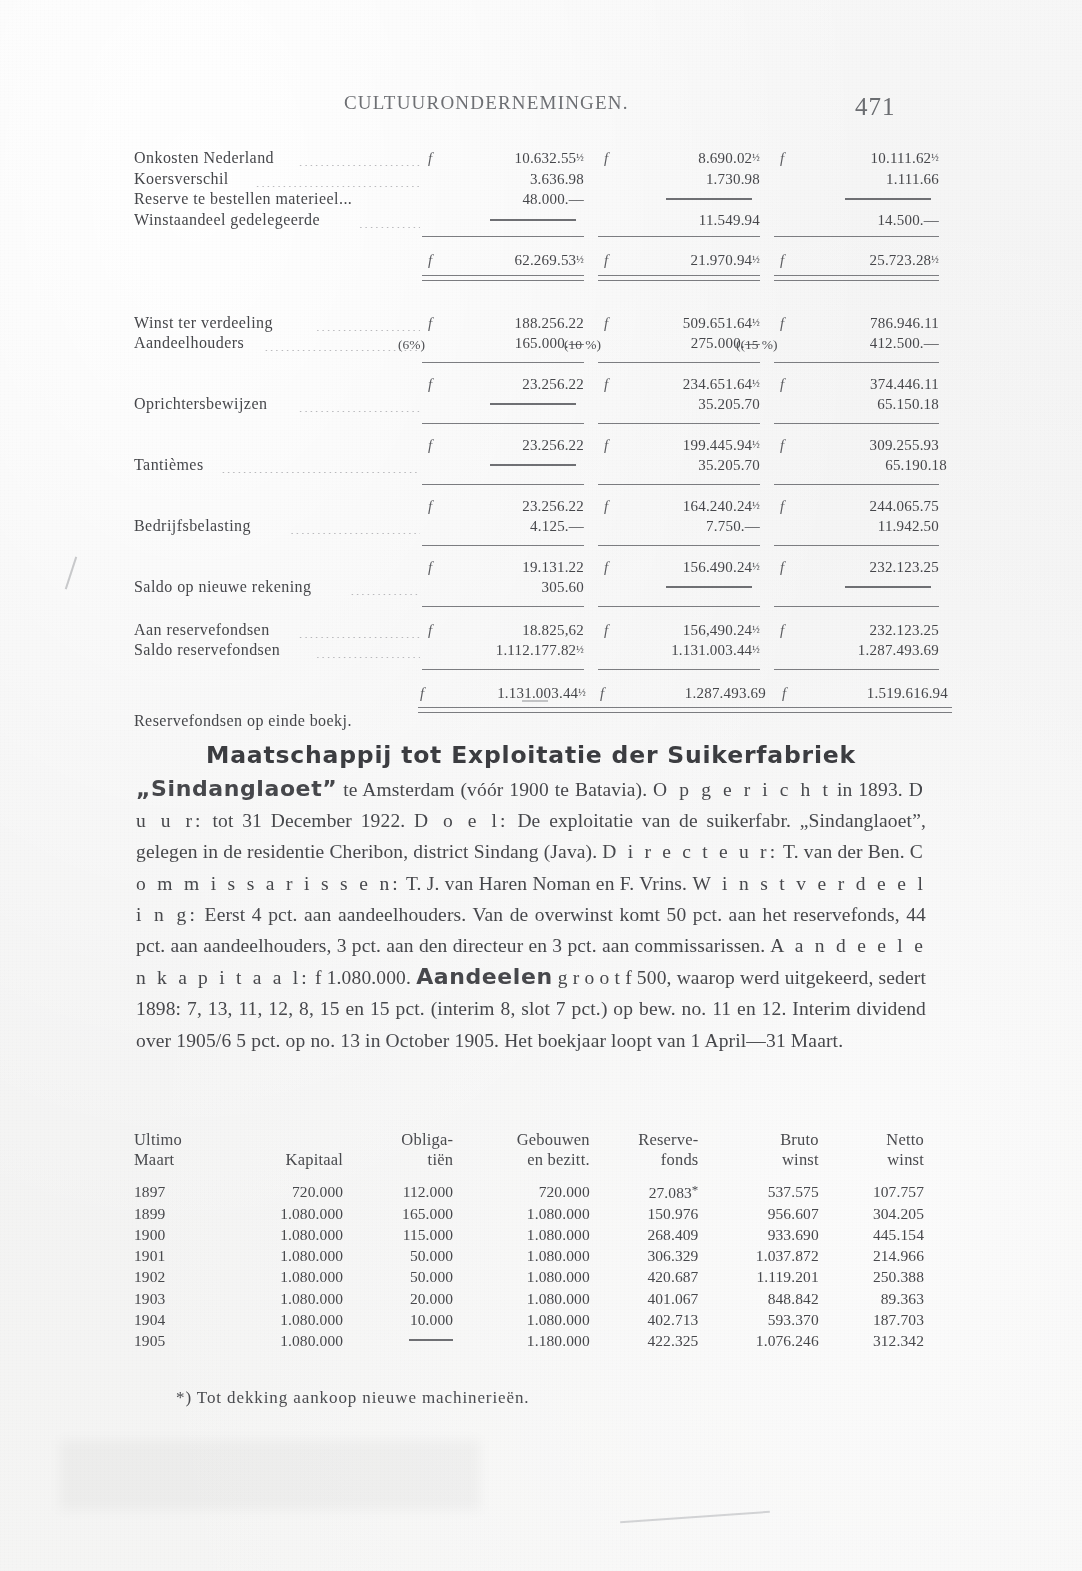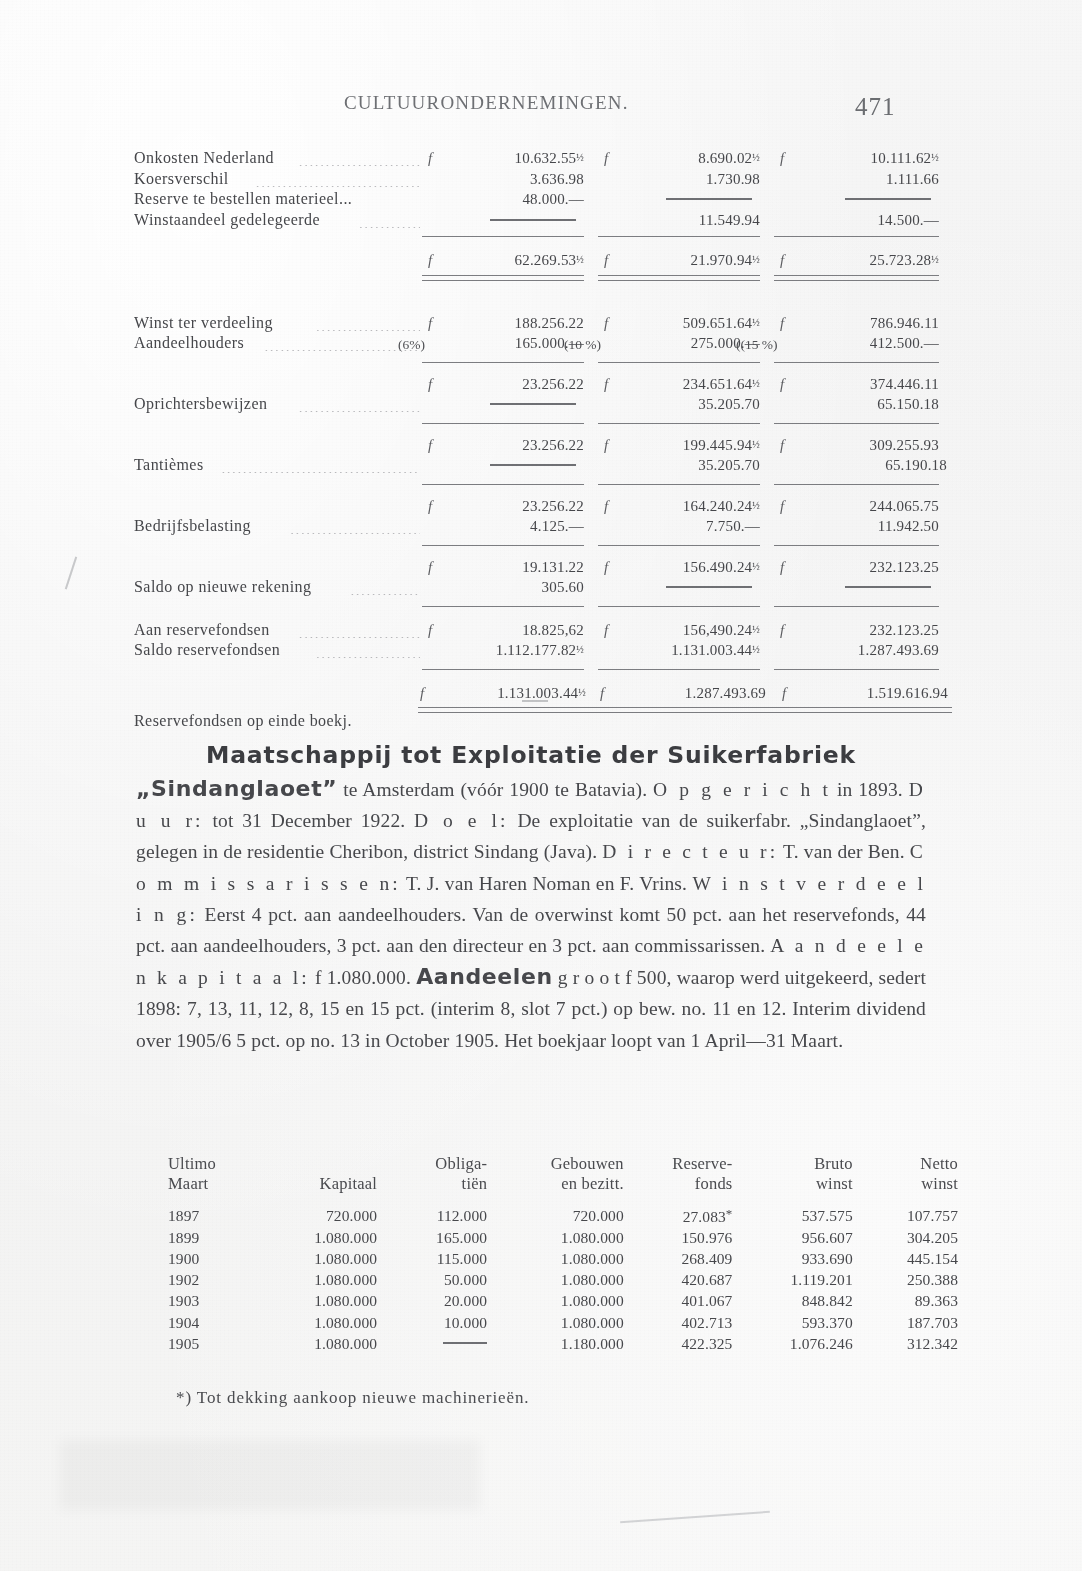--- a/index.html
+++ b/index.html
@@ -154,25 +154,24 @@
     font-weight: bold;
     font-size: 22px;
     letter-spacing: .6px;
   }
   .sp { letter-spacing: 3.2px; }
 
   
   .ytable {
     position: absolute;
     left: 134px;
-    top: 1154px;
+    top: 1130px;
     width: 790px;
     font-size: 15.5px;
     color: #4a4b4f;
-    margin-left: 34px;
   }
   .ytable table {
     border-collapse: collapse;
     width: 100%;
   }
   .ytable th {
     font-weight: normal;
     font-size: 16.5px;
     color: #4a4b4f;
     vertical-align: top;
@@ -457,20 +456,29 @@
           <tr>
             <td class="col-year td-l">1900</td>
             <td class="col-kap td-r">1.080.000</td>
             <td class="col-obl td-r">115.000</td>
             <td class="col-geb td-r">1.080.000</td>
             <td class="col-res td-r">268.409</td>
             <td class="col-bruto td-r">933.690</td>
             <td class="col-netto td-r">445.154</td>
           </tr>
           <tr>
+            <td class="col-year td-l">1901</td>
+            <td class="col-kap td-r">1.080.000</td>
+            <td class="col-obl td-r">50.000</td>
+            <td class="col-geb td-r">1.080.000</td>
+            <td class="col-res td-r">306.329</td>
+            <td class="col-bruto td-r">1.037.872</td>
+            <td class="col-netto td-r">214.966</td>
+          </tr>
+          <tr>
             <td class="col-year td-l">1902</td>
             <td class="col-kap td-r">1.080.000</td>
             <td class="col-obl td-r">50.000</td>
             <td class="col-geb td-r">1.080.000</td>
             <td class="col-res td-r">420.687</td>
             <td class="col-bruto td-r">1.119.201</td>
             <td class="col-netto td-r">250.388</td>
           </tr>
           <tr>
             <td class="col-year td-l">1903</td>

